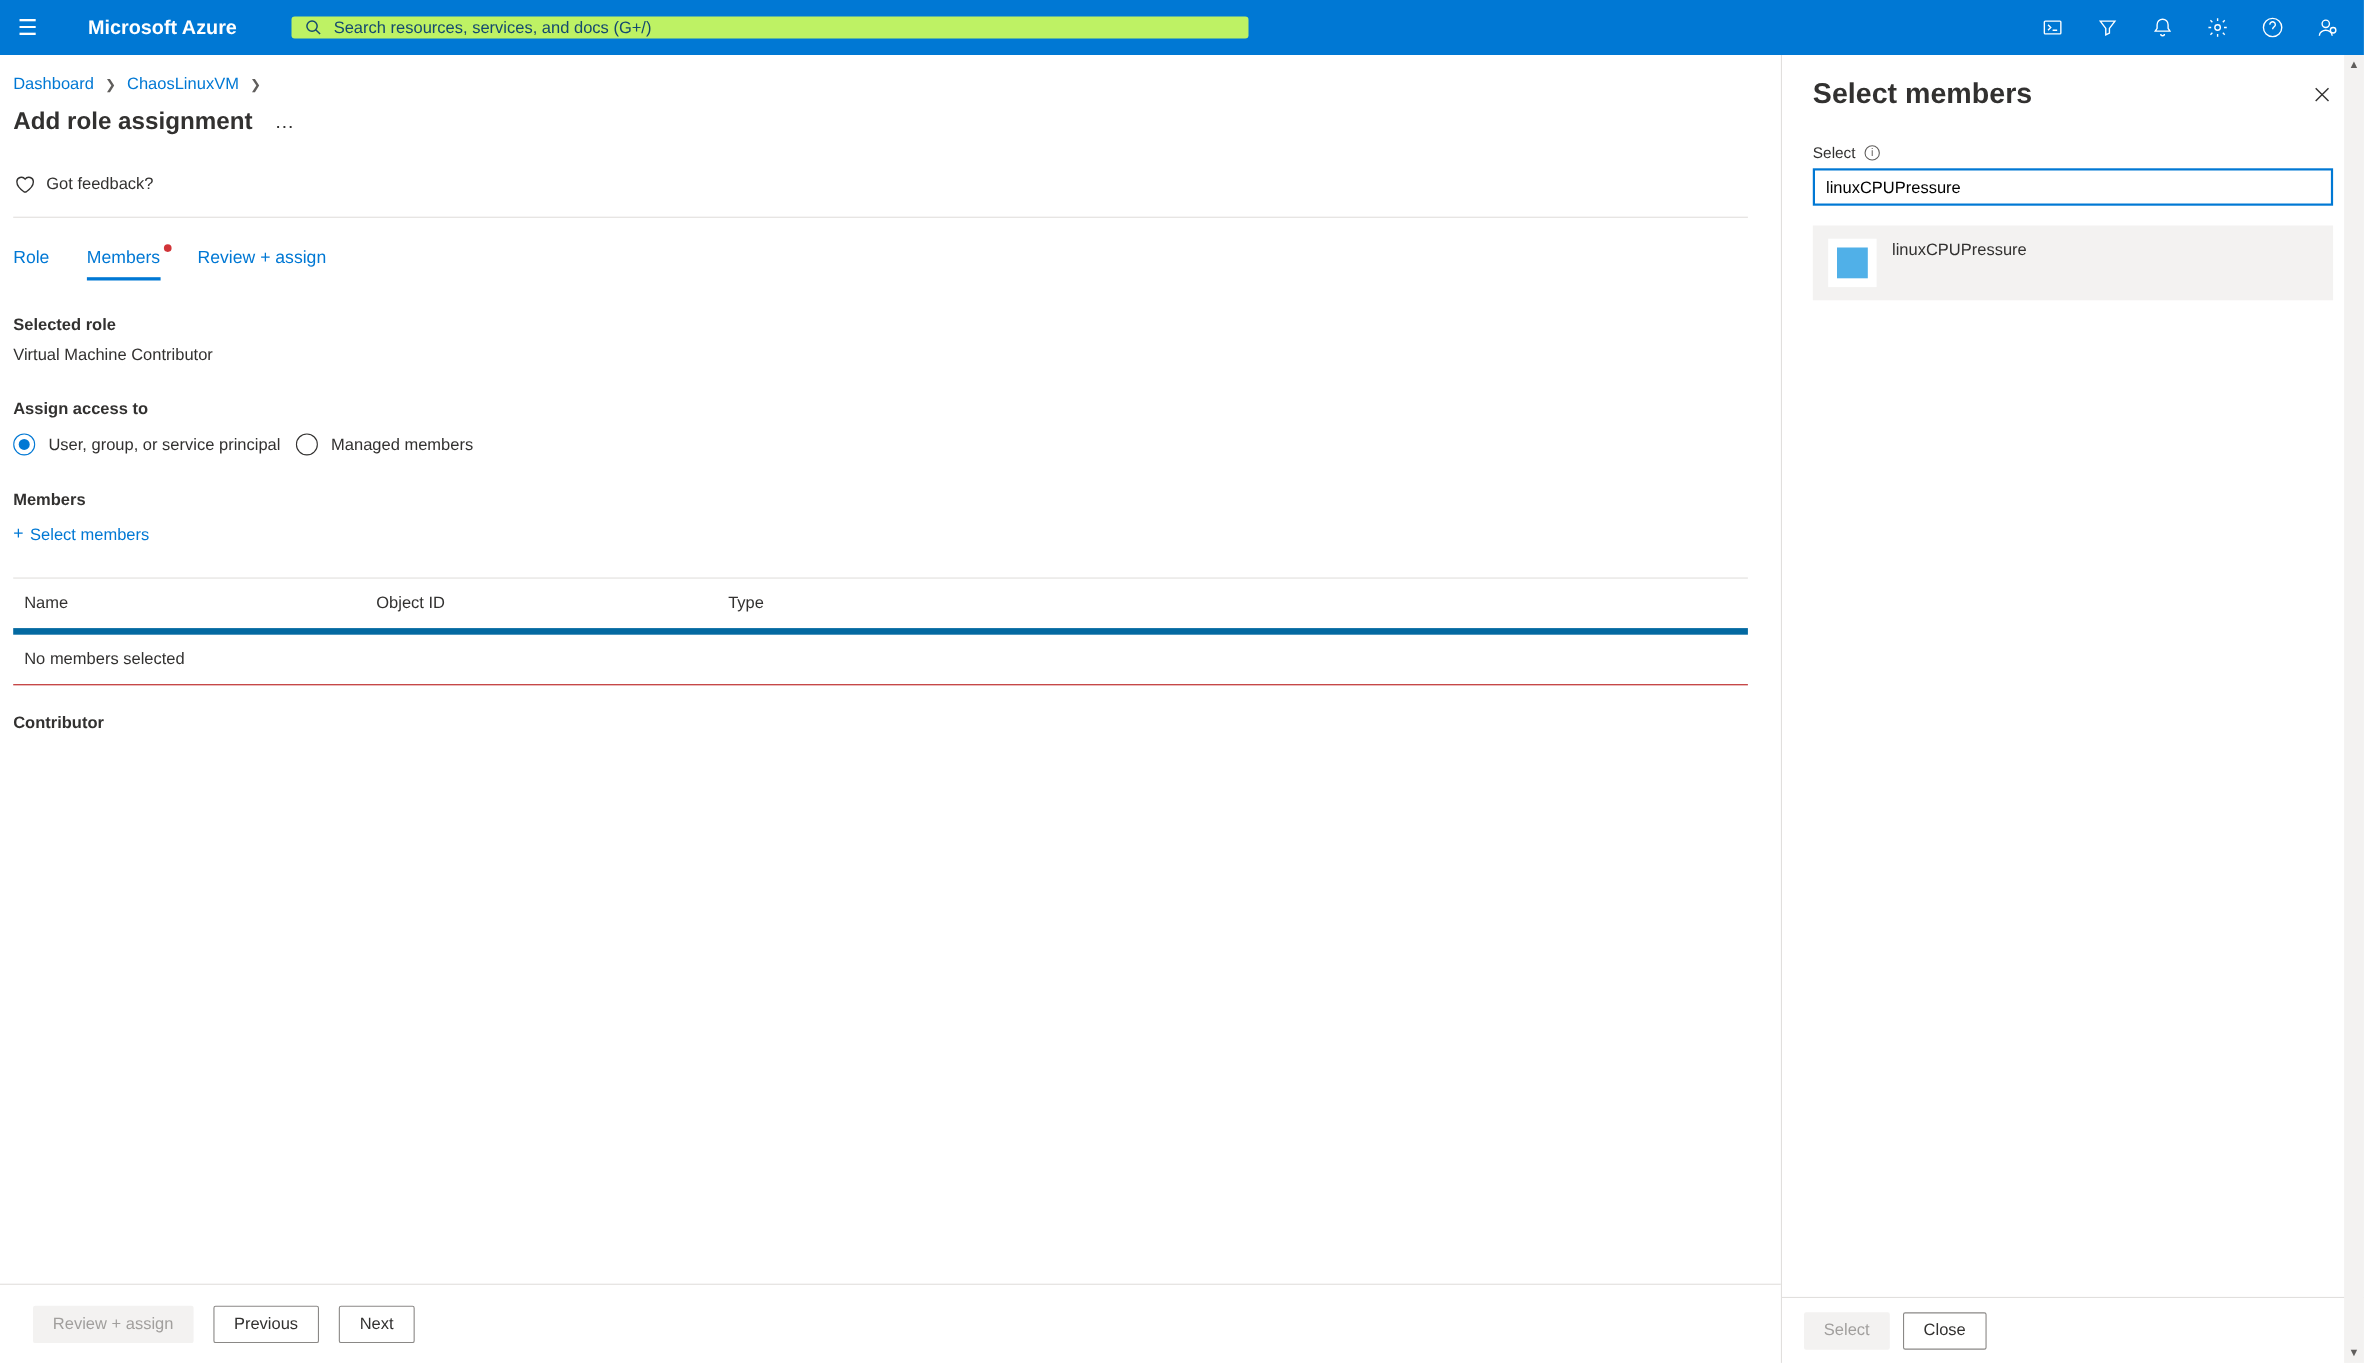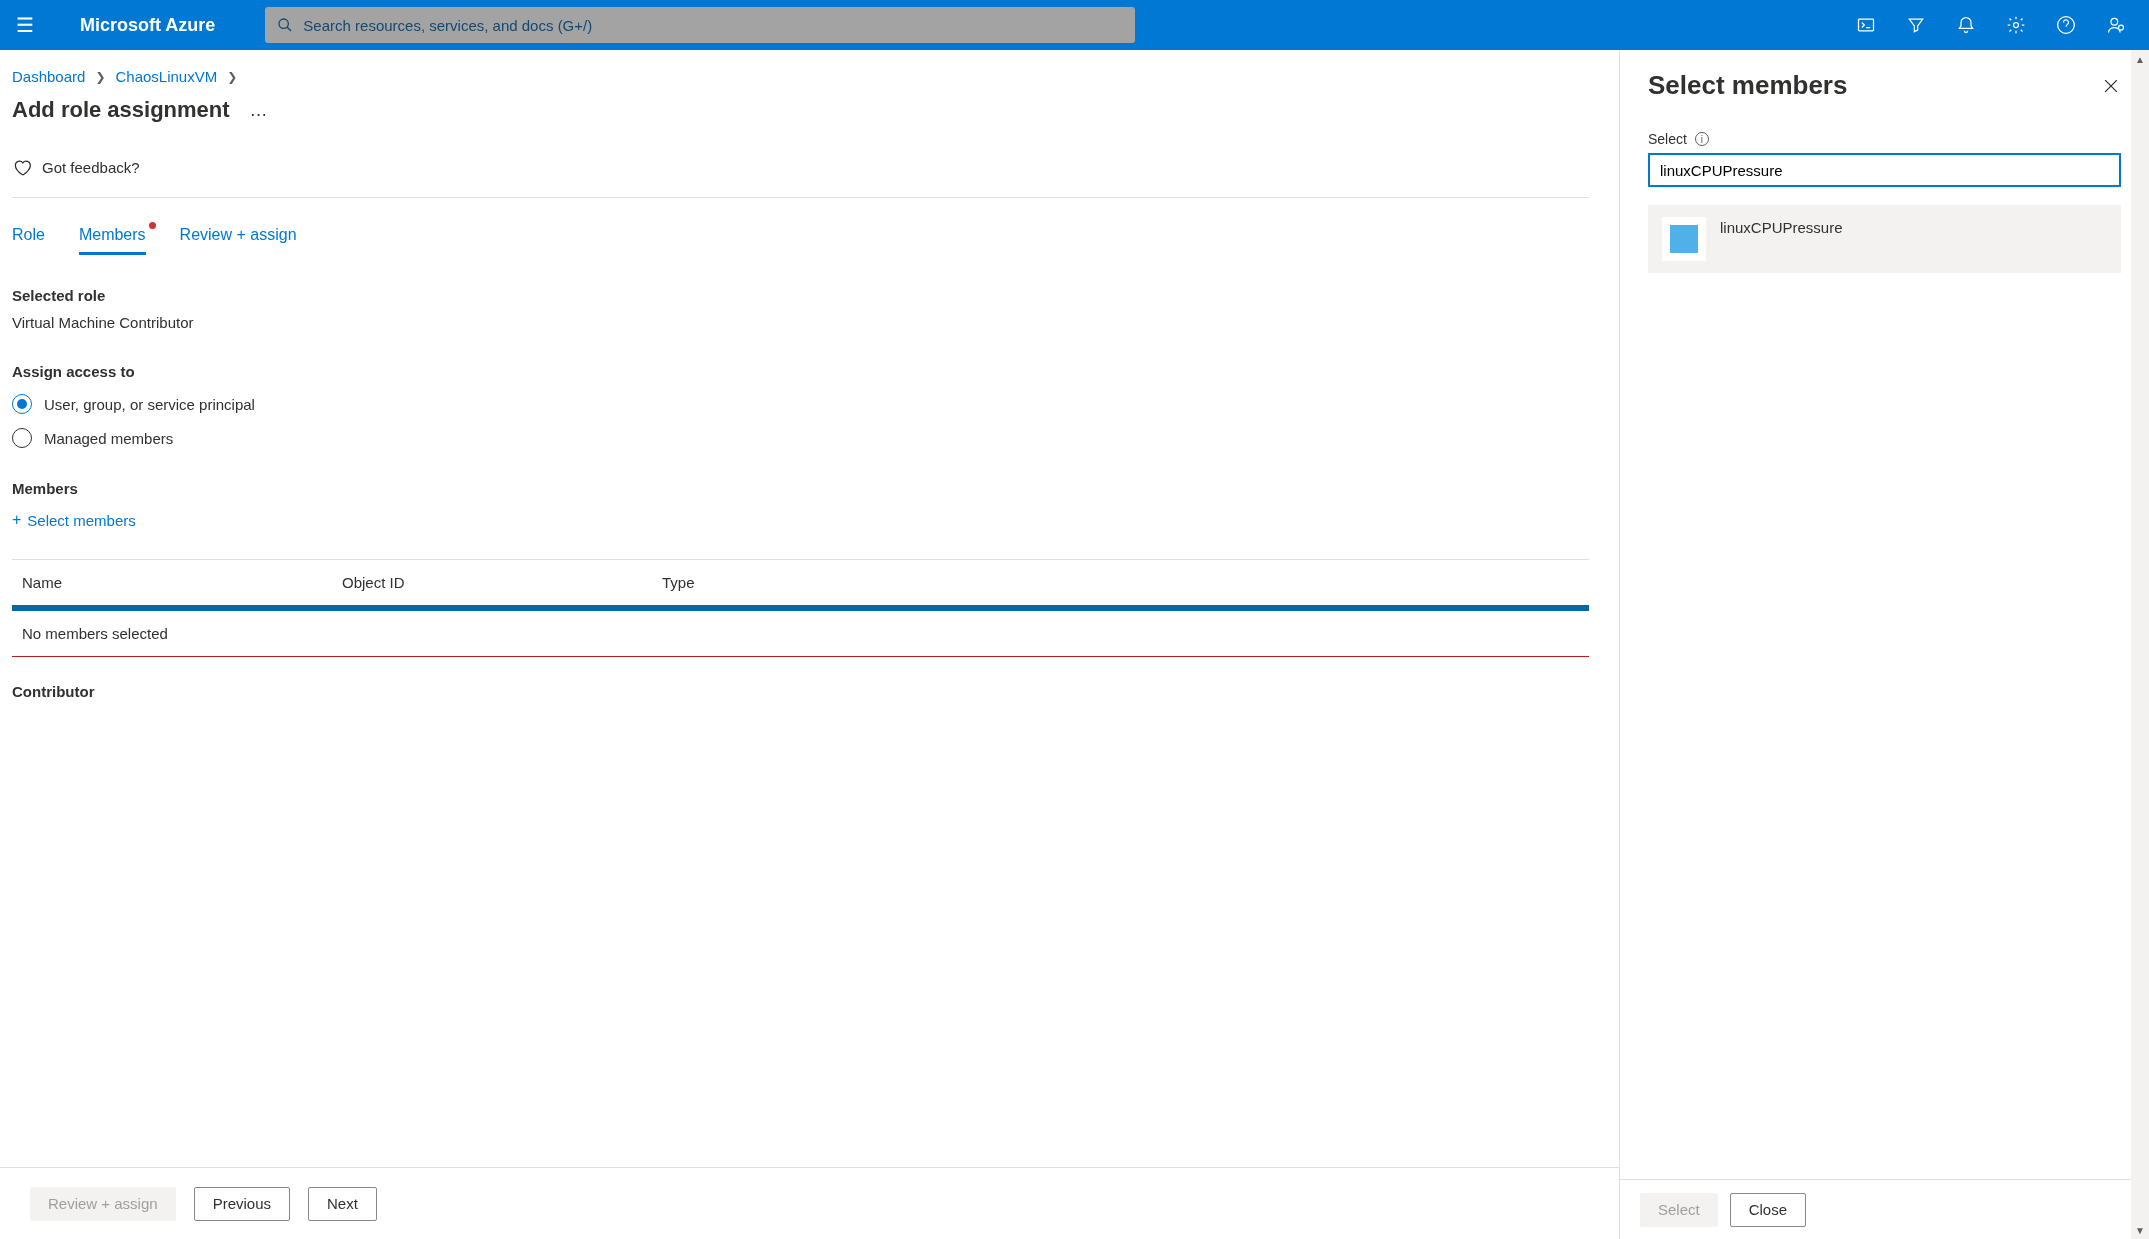--- a/index.html
+++ b/index.html
@@ -2,21 +2,21 @@
 <html><head>
 <meta charset="utf-8">
 <style>
   * { box-sizing: border-box; margin: 0; padding: 0; font-family: "Segoe UI", Arial, sans-serif; }
   body { width: 2149px; height: 1239px; overflow: hidden; background: #fff; position: relative; }
 
   
   .topbar { height: 50px; background: #0078d4; display: flex; align-items: center; color: #fff; }
   .hamburger { width: 50px; text-align: center; font-size: 20px; cursor: pointer; }
   .brand { font-size: 18px; font-weight: 600; margin-left: 30px; margin-right: 50px; white-space: nowrap; }
-  .searchbox { flex: 1; max-width: 870px; height: 36px; background: #a3a3a3; border-radius: 3px; display: flex; align-items: center; padding: 0 12px; color: #14496f; }
+  .searchbox { flex: 1; max-width: 870px; height: 20px; background: #bef264; border-radius: 3px; display: flex; align-items: center; padding: 0 12px; color: #14496f; }
   .searchbox svg { width: 16px; height: 16px; margin-right: 10px; }
   .searchbox input { flex: 1; border: none; background: transparent; outline: none; font-size: 15px; color: #14496f; }
   .searchbox input::placeholder { color: #14496f; }
   .top-icons { margin-left: auto; display: flex; padding-right: 8px; }
   .top-icons .ticon { width: 50px; height: 50px; display: flex; align-items: center; justify-content: center; cursor: pointer; }
   .top-icons svg { width: 20px; height: 20px; fill: none; stroke: #fff; stroke-width: 1.5; }
 
   
   .main { position: absolute; top: 50px; left: 0; right: 0; bottom: 0; display: flex; }
   .content { flex: 1; padding: 18px 30px 0 12px; position: relative; }
@@ -31,21 +31,21 @@
   .heart { width: 20px; height: 20px; stroke: #323130; fill: none; stroke-width: 1.5; }
 
   .tabs { display: flex; gap: 34px; margin-top: 28px; border-bottom: 0; }
   .tab { font-size: 16px; color: #0078d4; padding-bottom: 8px; cursor: pointer; position: relative; text-align: center; }
   .tab.active { border-bottom: 3px solid #0078d4; }
   .reddot { position: absolute; top: -4px; right: -10px; width: 7px; height: 7px; background: #d13438; border-radius: 50%; }
 
   .section-label { font-weight: 600; font-size: 15px; color: #323130; margin-top: 32px; }
   .section-value { font-size: 15px; color: #323130; margin-top: 10px; }
 
-  .radios { margin-top: 14px; display: flex; flex-direction: column; gap: 14px; }
+  .radios { margin-top: 14px; display: flex; flex-direction: row; gap: 14px; }
   .radio-row { display: flex; align-items: center; gap: 12px; font-size: 15px; color: #323130; cursor: pointer; }
   .radio-outer { width: 20px; height: 20px; border-radius: 50%; border: 1px solid #323130; display: flex; align-items: center; justify-content: center; }
   .radio-outer.checked { border-color: #0078d4; }
   .radio-inner { width: 10px; height: 10px; border-radius: 50%; background: #0078d4; }
 
   .add-link { display: flex; align-items: center; gap: 6px; color: #0078d4; font-size: 15px; margin-top: 14px; cursor: pointer; }
   .plus { font-size: 16px; }
 
   .members-table { margin-top: 30px; }
   .thead { display: flex; padding: 14px 10px; border-top: 1px solid #e1dfdd; border-bottom: 6px solid #0369a1; font-size: 15px; color: #323130; }

